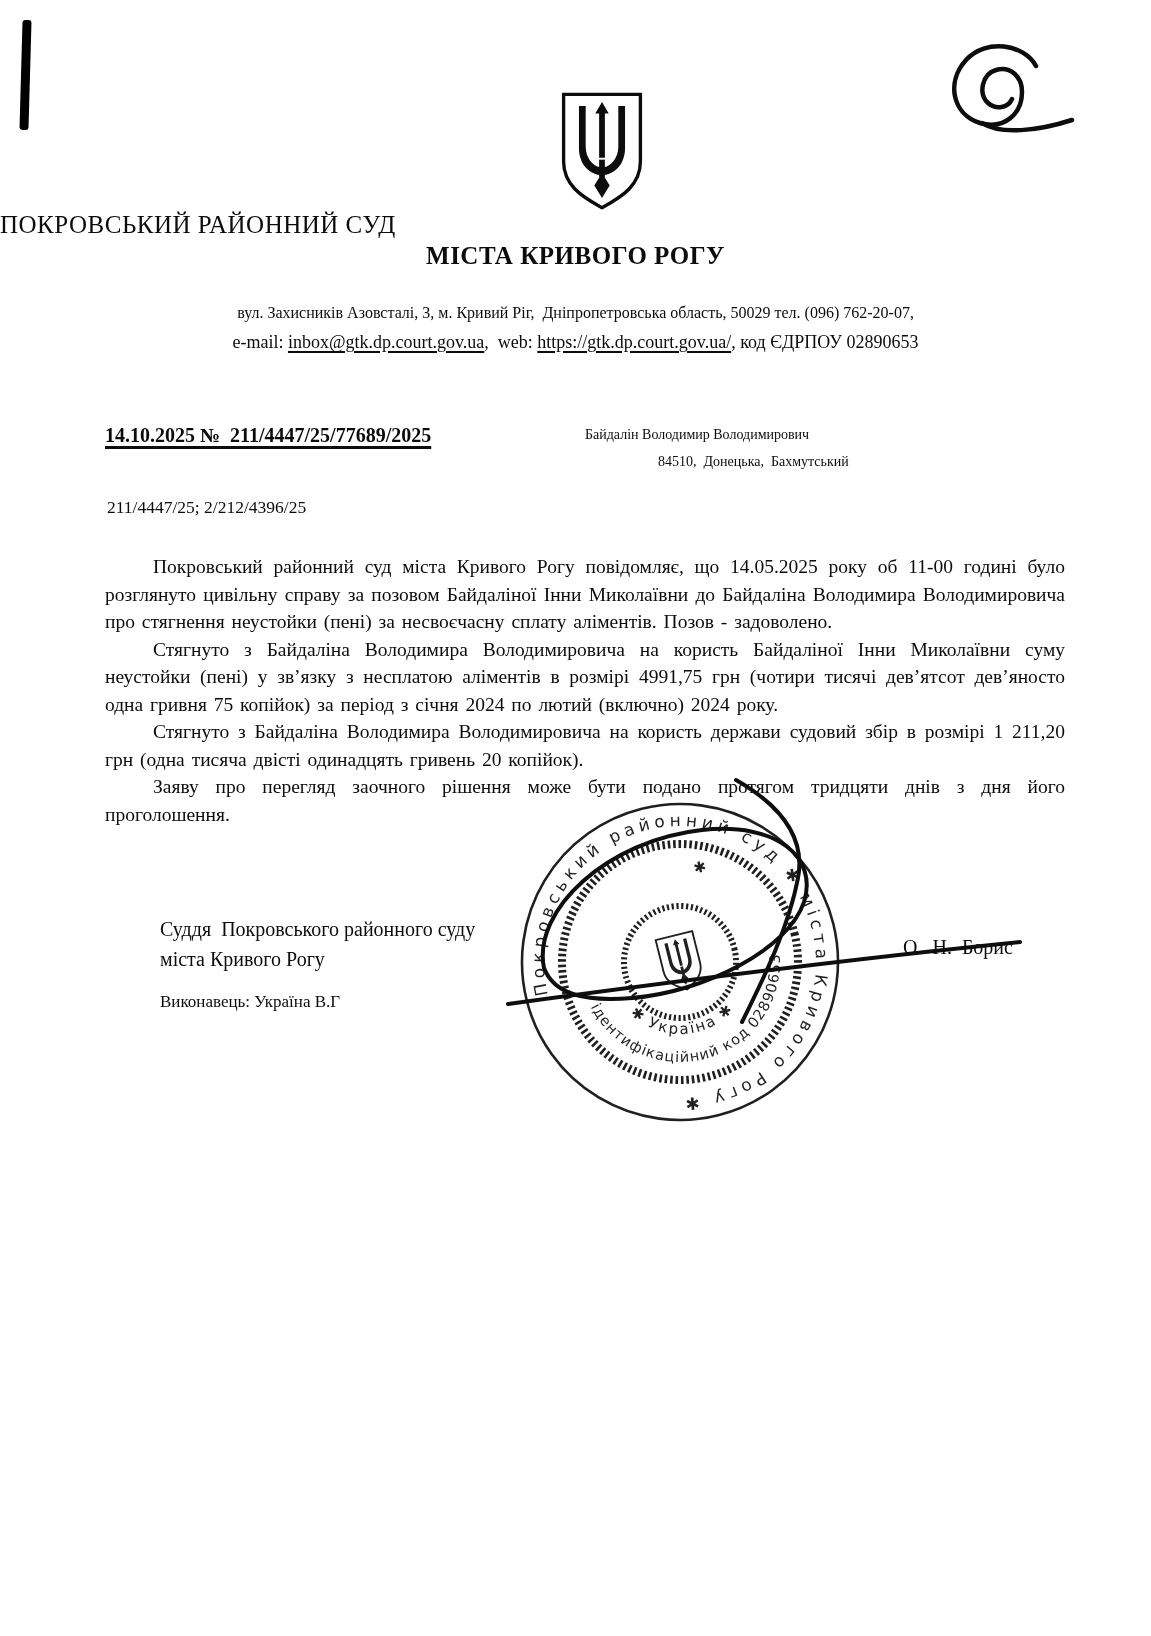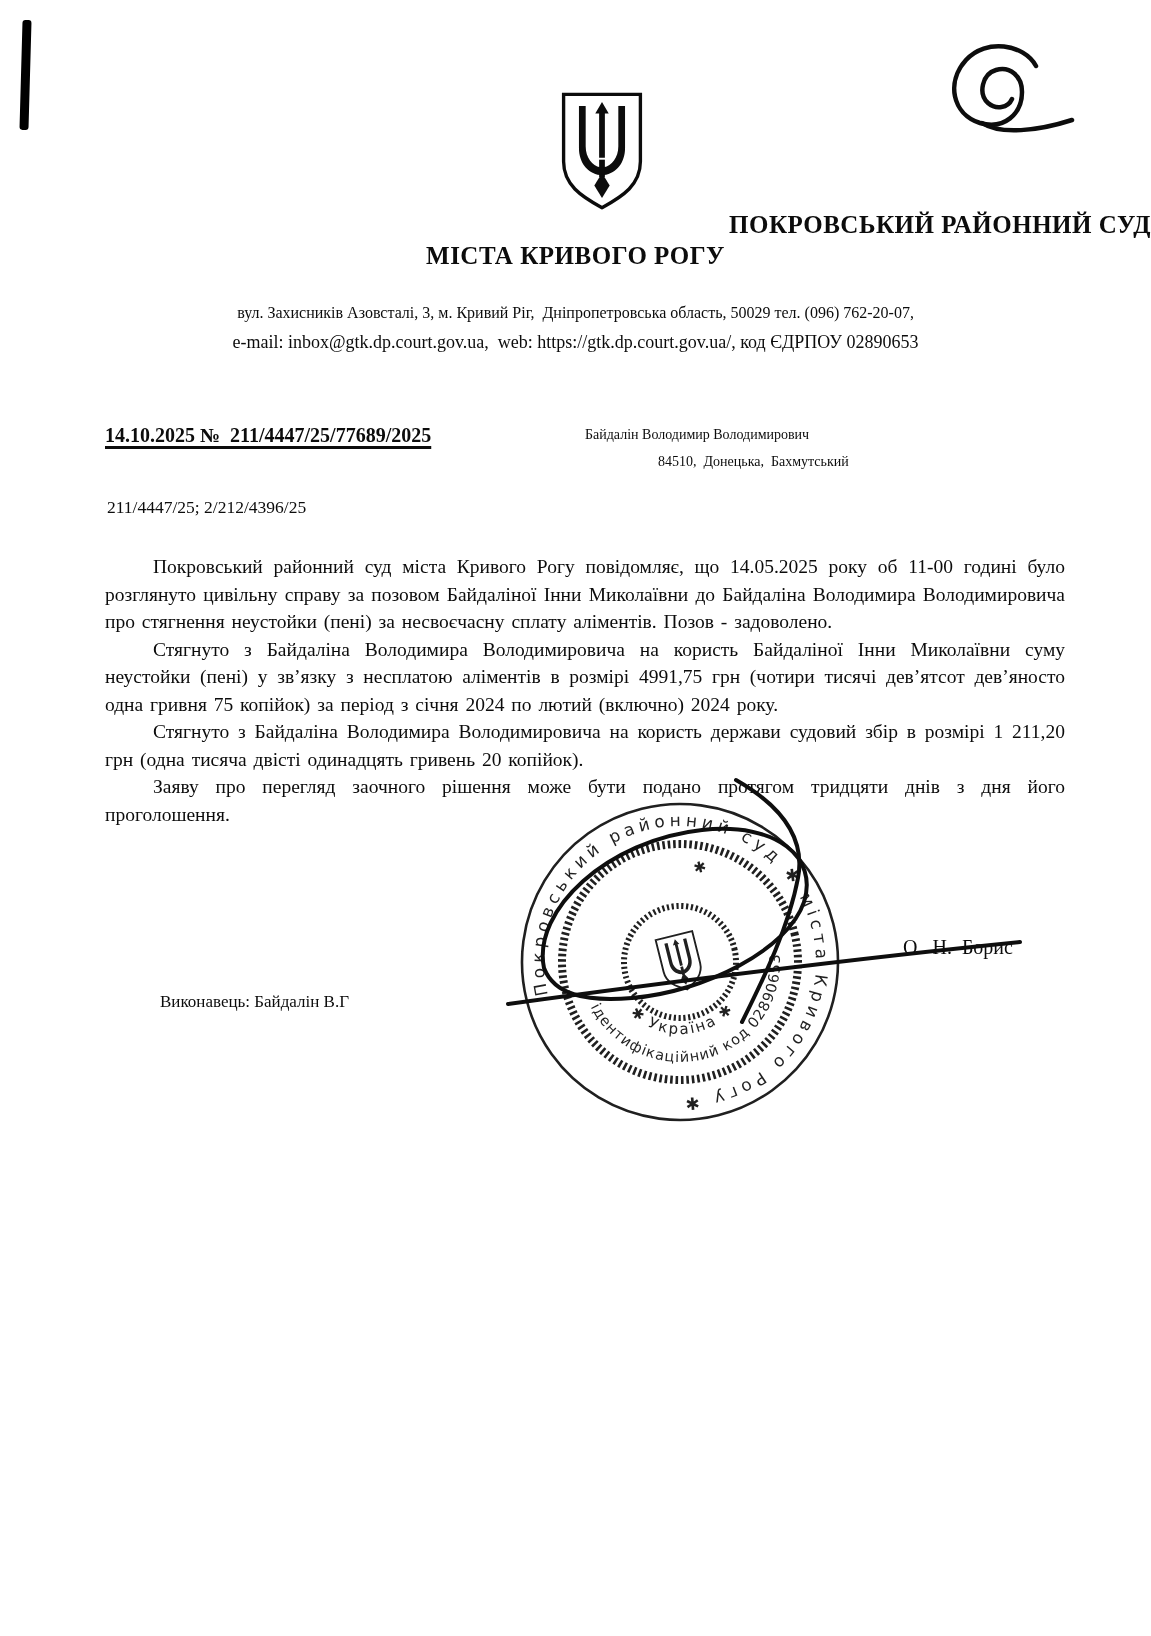--- a/index.html
+++ b/index.html
@@ -9,25 +9,25 @@
     font-family:"Liberation Serif","DejaVu Serif",serif;color:#0c0c0c;
   }
   .keep{white-space:pre-wrap;}
   
   .scan-artifact{position:absolute;left:21px;top:20px;width:9px;height:110px;background:#000;transform:rotate(1.6deg);border-radius:3px;}
   
   .at-mark{position:absolute;left:938px;top:36px;width:140px;height:100px;}
   
   .emblem{position:absolute;left:554px;top:90px;width:96px;height:124px;}
   
-  .court-line1{position:absolute;left:0;top:211px;width:100%;text-align:right;font-size:25px;font-weight:bold;letter-spacing:.5px;}
+  .court-line1{position:absolute;left:0;top:211px;width:100%;text-align:left;font-size:25px;font-weight:normal;letter-spacing:.5px;}
   .court-line2{position:absolute;left:0;top:242px;width:100%;text-align:center;font-size:25px;font-weight:bold;letter-spacing:.5px;}
   .addr1{position:absolute;left:0;top:304px;width:100%;text-align:center;font-size:16px;}
   .addr2{position:absolute;left:0;top:332px;width:100%;text-align:center;font-size:18px;}
-  .u{text-decoration-thickness:2px;text-underline-offset:3px;margin-top:16px;}
+  .u{text-decoration:underline;text-decoration-thickness:2px;text-underline-offset:3px;margin-top:16px;}
   
   .date-number{position:absolute;left:105px;top:424px;font-size:20px;font-weight:bold;text-decoration:underline;text-decoration-thickness:2.5px;text-underline-offset:4px;}
   .recipient{position:absolute;left:585px;top:421px;width:420px;font-size:14px;line-height:27px;}
   .recipient .r2{margin-left:73px;}
   .case-numbers{position:absolute;left:107px;top:497px;font-size:17.5px;}
   
   .body-text{position:absolute;left:105px;top:553px;width:960px;font-size:19.5px;line-height:27.5px;text-align:justify;word-spacing:2px;}
   .body-text p{margin:0;text-indent:48px;}
   
   .judge-title{position:absolute;left:160px;top:914px;font-size:20px;line-height:30px;}
@@ -82,23 +82,27 @@
 
   <div class="case-numbers keep">211/4447/25; 2/212/4396/25</div>
 
   <div class="body-text">
     <p>Покровський районний суд міста Кривого Рогу повідомляє, що 14.05.2025 року об 11-00 годині було розглянуто цивільну справу за позовом Байдаліної Інни Миколаївни до Байдаліна Володимира Володимировича про стягнення неустойки (пені) за несвоєчасну сплату аліментів. Позов - задоволено.</p>
     <p>Стягнуто з Байдаліна Володимира Володимировича на користь Байдаліної Інни Миколаївни суму неустойки (пені) у зв’язку з несплатою аліментів в розмірі 4991,75 грн (чотири тисячі дев’ятсот дев’яносто одна гривня 75 копійок) за період з січня 2024 по лютий (включно) 2024 року.</p>
     <p>Стягнуто з Байдаліна Володимира Володимировича на користь держави судовий збір в розмірі 1 211,20 грн (одна тисяча двісті одинадцять гривень 20 копійок).</p>
     <p>Заяву про перегляд заочного рішення може бути подано протягом тридцяти днів з дня його проголошення.</p>
   </div>
 
+  <div class="judge-title">
+    <div class="keep">Суддя  Покровського районного суду</div>
+    <div class="keep">міста Кривого Рогу</div>
+  </div>
 
   <div class="judge-name keep">О.  Н.  Борис</div>
-  <div class="executor keep">Виконавець: Байдалін В.Г</div>
+  <div class="executor keep">Виконавець: Україна В.Г</div>
 
   <svg class="stamp" viewBox="0 0 360 360">
     <defs>
       <path id="outerArc" d="M 180 180 m -136 0 a 136 136 0 1 1 272 0 a 136 136 0 1 1 -272 0"></path>
       <path id="codeArc" d="M 80 180 A 100 100 0 0 0 280 180"></path>
       <path id="countryArc" d="M 108 180 A 72 72 0 0 0 252 180"></path>
     </defs>
     <g fill="none" stroke="#101010">
       <circle cx="180" cy="180" r="158" stroke-width="2.6"></circle>
       <circle cx="180" cy="180" r="118" stroke-width="8" stroke-dasharray="2.6 2.8"></circle>

